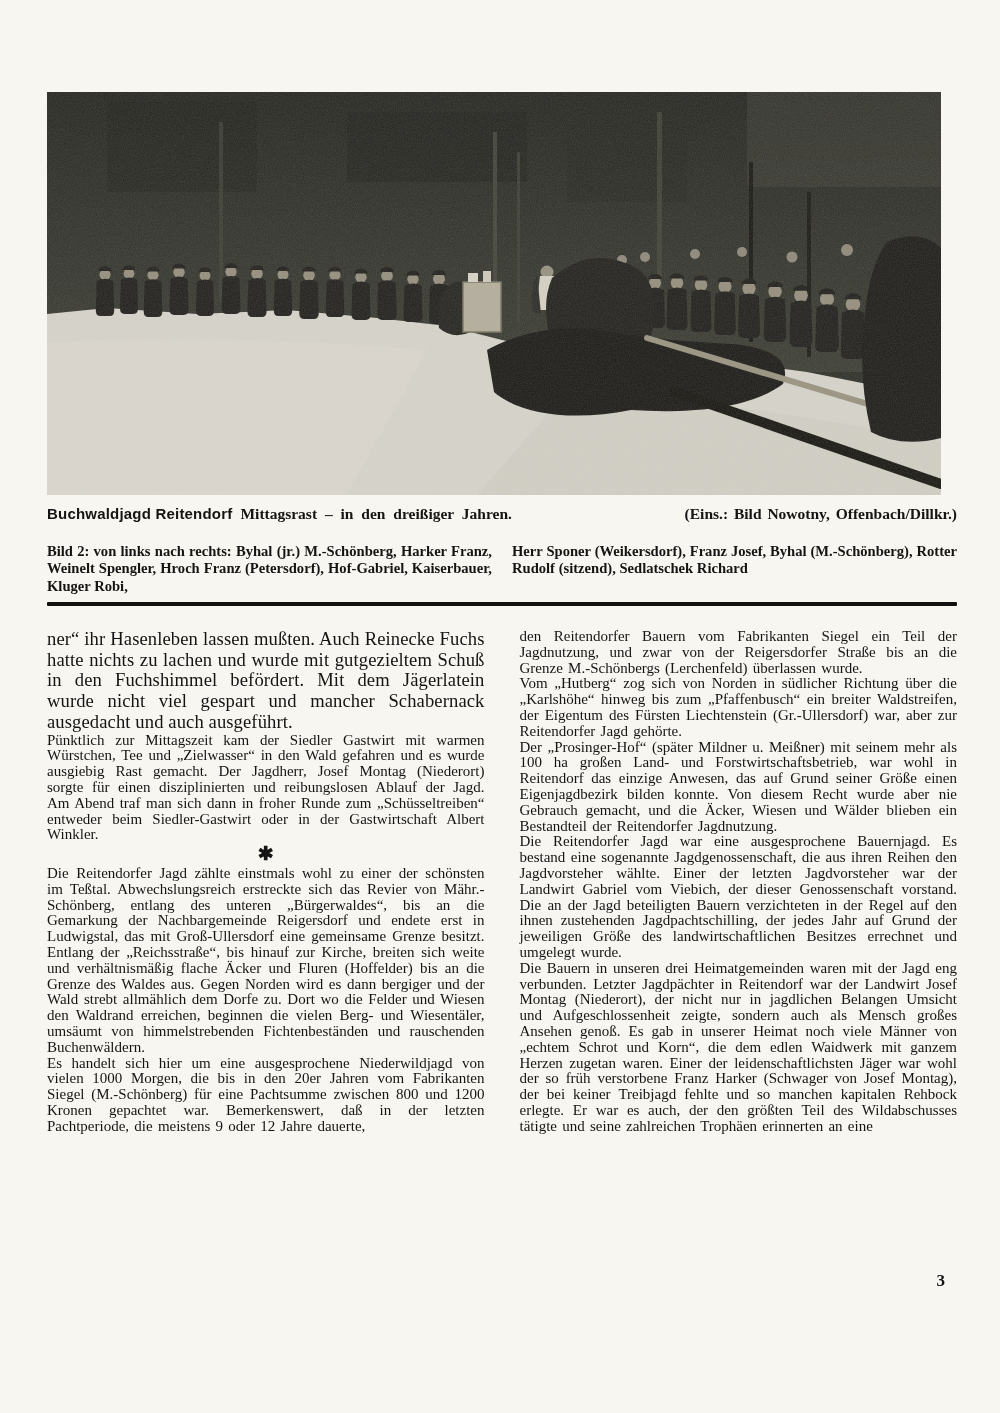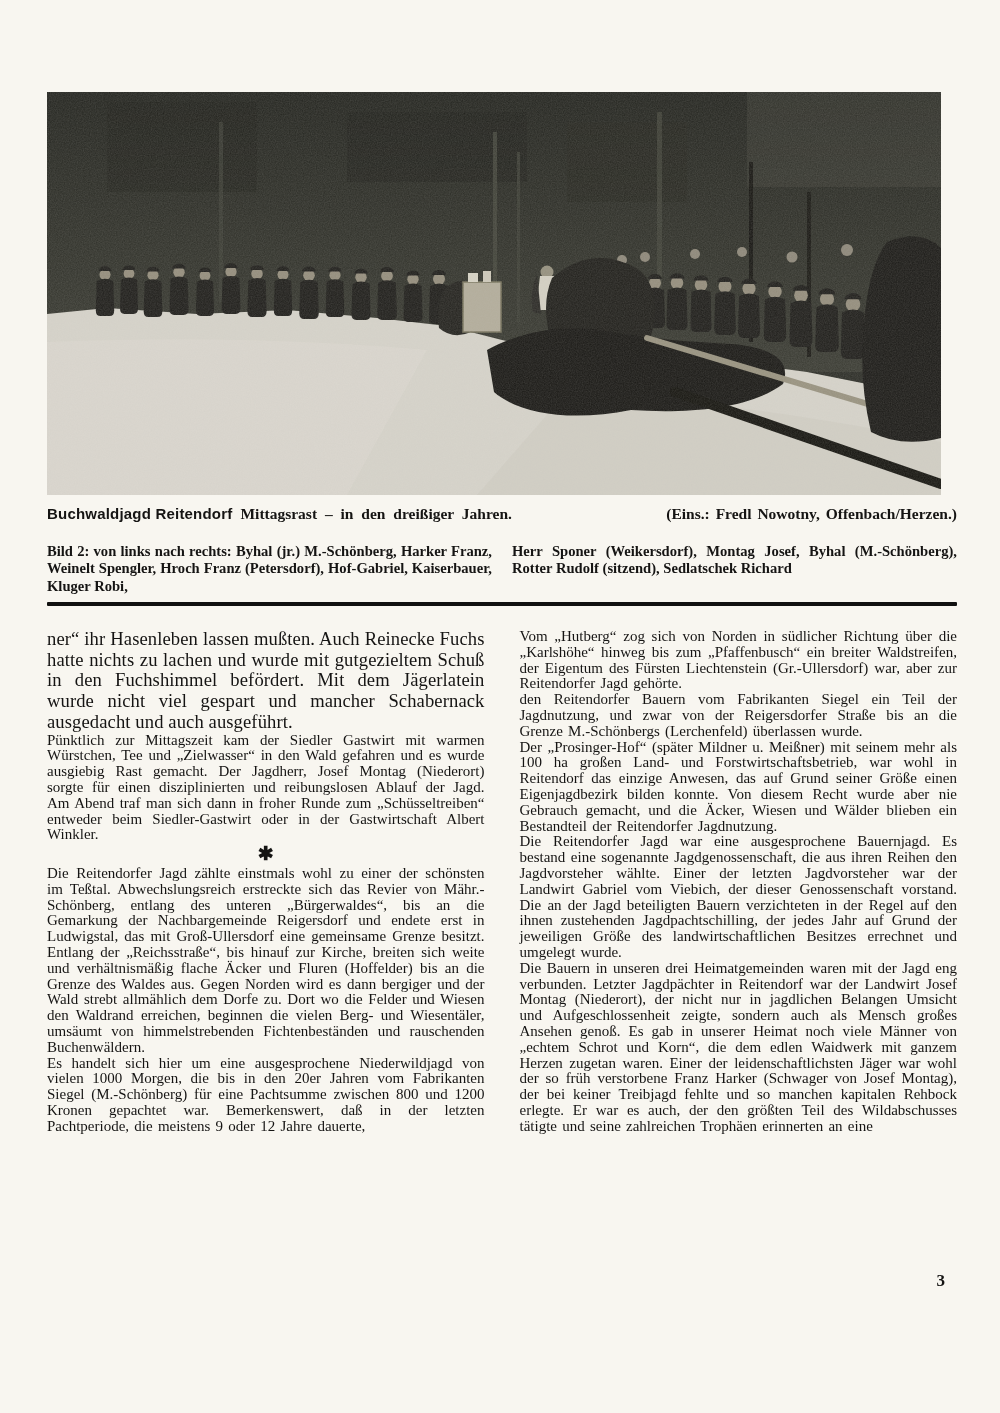--- a/index.html
+++ b/index.html
@@ -159,45 +159,45 @@
       <path d="M840,150 q34,-14 54,6 l0,190 q-40,10 -70,-6 q-14,-60 -6,-120 q6,-50 22,-70 z" fill="#1b1a17"></path>
 
       <rect x="0" y="0" width="894" height="403" filter="url(#grain)" opacity="0.38"></rect>
     </svg>
   </div>
 
   <div class="caption-row">
     <div class="caption-left">
       <span class="caption-title">Buchwaldjagd Reitendorf</span><span class="caption-text">Mittagsrast – in den dreißiger Jahren.</span>
     </div>
-    <div class="caption-credit">(Eins.: Fredl Nowotny, Offenbach/Herzen.)</div>
+    <div class="caption-credit">(Eins.: Bild Nowotny, Offenbach/Dillkr.)</div>
   </div>
 
   <div class="legend-row">
     <div class="legend-col">Bild 2: von links nach rechts: Byhal (jr.) M.-Schönberg, Harker Franz, Weinelt Spengler, Hroch Franz (Petersdorf), Hof-Gabriel, Kaiserbauer, Kluger Robi,</div>
-    <div class="legend-col">Herr Sponer (Weikersdorf), Montag Josef, Byhal (M.-Schönberg), Rotter Rudolf (sitzend), Sedlatschek Richard</div>
+    <div class="legend-col">Herr Sponer (Weikersdorf), Franz Josef, Byhal (M.-Schönberg), Rotter Rudolf (sitzend), Sedlatschek Richard</div>
   </div>
 
   <div class="rule"></div>
 
   <div class="columns">
     <div class="col">
       <p class="lead">ner“ ihr Hasenleben lassen mußten. Auch Reinecke Fuchs hatte nichts zu lachen und wurde mit gutgezieltem Schuß in den Fuchshimmel befördert. Mit dem Jägerlatein wurde nicht viel gespart und mancher Schabernack ausgedacht und auch ausgeführt.</p>
       <div class="smalltext">
           <p>Pünktlich zur Mittagszeit kam der Siedler Gastwirt mit warmen Würstchen, Tee und „Zielwasser“ in den Wald gefahren und es wurde ausgiebig Rast gemacht. Der Jagdherr, Josef Montag (Niederort) sorgte für einen disziplinierten und reibungslosen Ablauf der Jagd. Am Abend traf man sich dann in froher Runde zum „Schüsseltreiben“ entweder beim Siedler-Gastwirt oder in der Gastwirtschaft Albert Winkler.</p>
         </div>
       <div class="star-sep">✱</div>
       <div class="smalltext">
           <p>Die Reitendorfer Jagd zählte einstmals wohl zu einer der schönsten im Teßtal. Abwechslungsreich erstreckte sich das Revier von Mähr.-Schönberg, entlang des unteren „Bürgerwaldes“, bis an die Gemarkung der Nachbargemeinde Reigersdorf und endete erst in Ludwigstal, das mit Groß-Ullersdorf eine gemeinsame Grenze besitzt. Entlang der „Reichsstraße“, bis hinauf zur Kirche, breiten sich weite und verhältnismäßig flache Äcker und Fluren (Hoffelder) bis an die Grenze des Waldes aus. Gegen Norden wird es dann bergiger und der Wald strebt allmählich dem Dorfe zu. Dort wo die Felder und Wiesen den Waldrand erreichen, beginnen die vielen Berg- und Wiesentäler, umsäumt von himmelstrebenden Fichtenbeständen und rauschenden Buchenwäldern.</p>
           <p>Es handelt sich hier um eine ausgesprochene Niederwildjagd von vielen 1000 Morgen, die bis in den 20er Jahren vom Fabrikanten Siegel (M.-Schönberg) für eine Pachtsumme zwischen 800 und 1200 Kronen gepachtet war. Bemerkenswert, daß in der letzten Pachtperiode, die meistens 9 oder 12 Jahre dauerte,</p>
         </div>
     </div>
     <div class="col smalltext">
+        <p>den Reitendorfer Bauern vom Fabrikanten Siegel ein Teil der Jagdnutzung, und zwar von der Reigersdorfer Straße bis an die Grenze M.-Schönbergs (Lerchenfeld) überlassen wurde.</p>
         <p>Vom „Hutberg“ zog sich von Norden in südlicher Richtung über die „Karlshöhe“ hinweg bis zum „Pfaffenbusch“ ein breiter Waldstreifen, der Eigentum des Fürsten Liechtenstein (Gr.-Ullersdorf) war, aber zur Reitendorfer Jagd gehörte.</p>
-        <p>den Reitendorfer Bauern vom Fabrikanten Siegel ein Teil der Jagdnutzung, und zwar von der Reigersdorfer Straße bis an die Grenze M.-Schönbergs (Lerchenfeld) überlassen wurde.</p>
         <p>Der „Prosinger-Hof“ (später Mildner u. Meißner) mit seinem mehr als 100 ha großen Land- und Forstwirtschaftsbetrieb, war wohl in Reitendorf das einzige Anwesen, das auf Grund seiner Größe einen Eigenjagdbezirk bilden konnte. Von diesem Recht wurde aber nie Gebrauch gemacht, und die Äcker, Wiesen und Wälder blieben ein Bestandteil der Reitendorfer Jagdnutzung.</p>
         <p>Die Reitendorfer Jagd war eine ausgesprochene Bauernjagd. Es bestand eine sogenannte Jagdgenossenschaft, die aus ihren Reihen den Jagdvorsteher wählte. Einer der letzten Jagdvorsteher war der Landwirt Gabriel vom Viebich, der dieser Genossenschaft vorstand. Die an der Jagd beteiligten Bauern verzichteten in der Regel auf den ihnen zustehenden Jagdpachtschilling, der jedes Jahr auf Grund der jeweiligen Größe des landwirtschaftlichen Besitzes errechnet und umgelegt wurde.</p>
         <p>Die Bauern in unseren drei Heimatgemeinden waren mit der Jagd eng verbunden. Letzter Jagdpächter in Reitendorf war der Landwirt Josef Montag (Niederort), der nicht nur in jagdlichen Belangen Umsicht und Aufgeschlossenheit zeigte, sondern auch als Mensch großes Ansehen genoß. Es gab in unserer Heimat noch viele Männer von „echtem Schrot und Korn“, die dem edlen Waidwerk mit ganzem Herzen zugetan waren. Einer der leidenschaftlichsten Jäger war wohl der so früh verstorbene Franz Harker (Schwager von Josef Montag), der bei keiner Treibjagd fehlte und so manchen kapitalen Rehbock erlegte. Er war es auch, der den größten Teil des Wildabschusses tätigte und seine zahlreichen Trophäen erinnerten an eine</p>
       </div>
   </div>
 
   <div class="page-number">3</div>
 
 </div>
 

